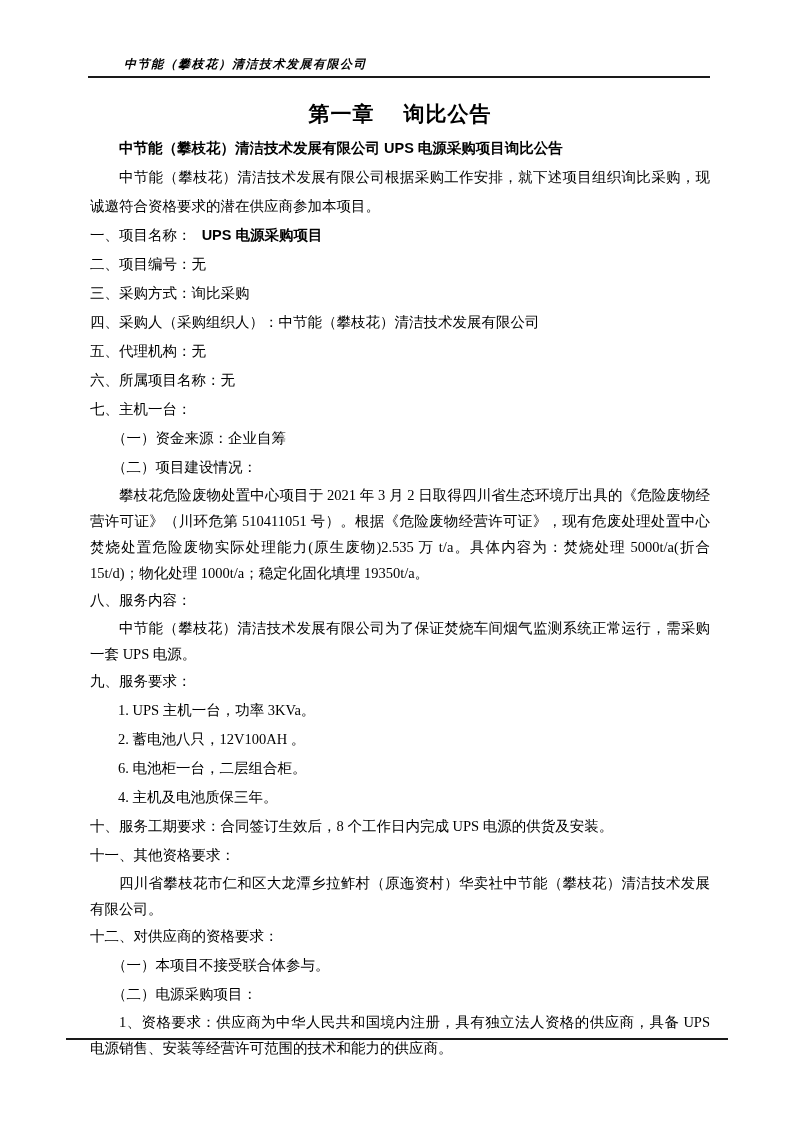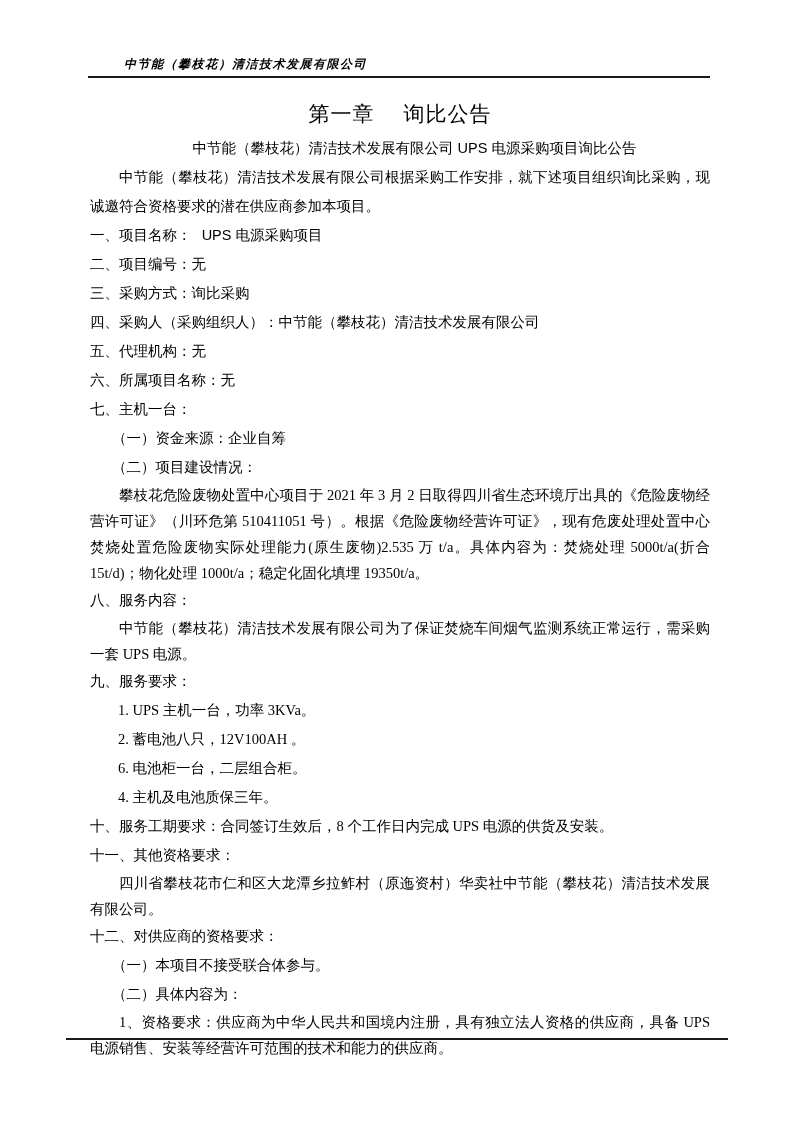--- a/index.html
+++ b/index.html
@@ -36,21 +36,21 @@
   
   .content {
     position: absolute;
     top: 98px;
     left: 90px;
     width: 620px;
     font-size: 14.5px;
   }
   .hei {
     font-family: "Liberation Sans", "DejaVu Sans", sans-serif;
-    font-weight: normal;
+    font-weight: bold;
   }
   .chapter-title {
     font-size: 21px;
     line-height: 32px;
     text-align: center;
     margin: 0 0 4px 0;
     letter-spacing: 1px;
   }
   .line {
     line-height: 29px;
@@ -60,21 +60,20 @@
     line-height: 26px;
     margin: 0;
     text-align: justify;
     text-indent: 2em;
   }
   .notice-title {
     line-height: 29px;
     margin: 0;
     text-indent: 2em;
     font-size: 14.5px;
-    text-align: center;
   }
   .sub-paren {
     padding-left: 22px;
   }
   .sub-num {
     padding-left: 28px;
   }
   .item-value-bold {
     margin-left: 0.7em;
   }
@@ -131,21 +130,21 @@
     <p class="line sub-num">6. 电池柜一台，二层组合柜。</p>
     <p class="line sub-num">4. 主机及电池质保三年。</p>
 
     <p class="line">十、服务工期要求：合同签订生效后，8 个工作日内完成 UPS 电源的供货及安装。</p>
 
     <p class="line">十一、其他资格要求：</p>
     <p class="para">四川省攀枝花市仁和区大龙潭乡拉鲊村（原迤资村）华卖社中节能（攀枝花）清洁技术发展有限公司。</p>
 
     <p class="line">十二、对供应商的资格要求：</p>
     <p class="line sub-paren">（一）本项目不接受联合体参与。</p>
-    <p class="line sub-paren">（二）具体内容为：</p>
+    <p class="line sub-paren">（二）电源采购项目：</p>
     <p class="para">1、资格要求：供应商为中华人民共和国境内注册，具有独立法人资格的供应商，具备 UPS 电源销售、安装等经营许可范围的技术和能力的供应商。</p>
 
   </div>
 
   <div class="doc-footer">
     <span class="page-num">1</span>
   </div>
 
 </div>
 

